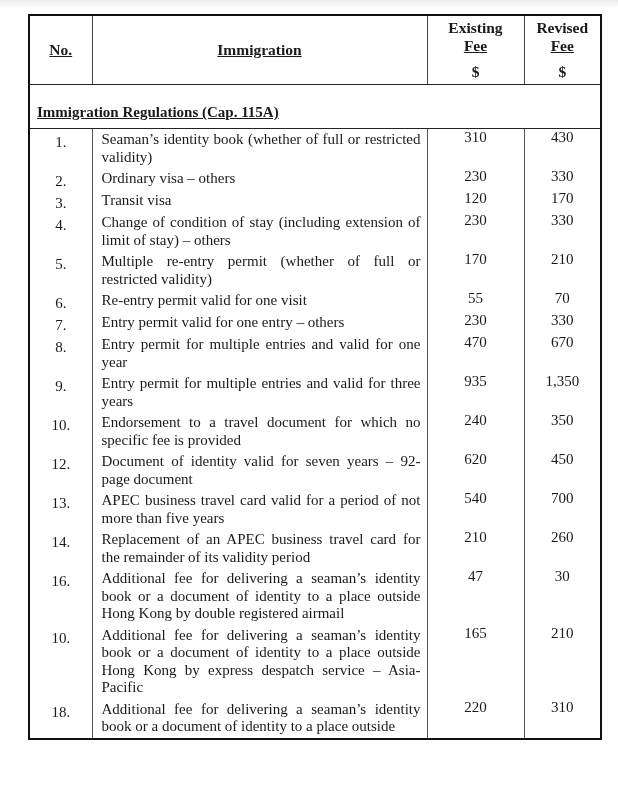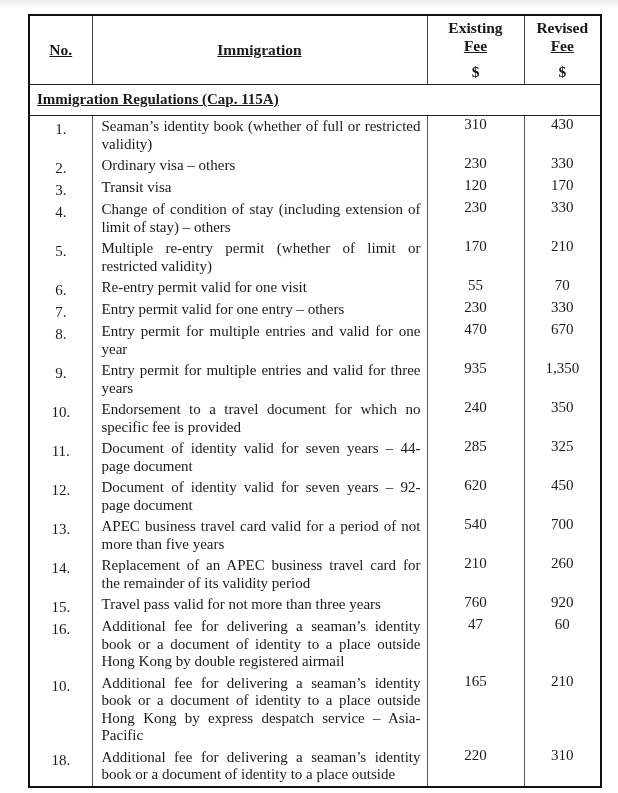--- a/index.html
+++ b/index.html
@@ -49,21 +49,21 @@
     vertical-align: top;
     padding: 0;
   }
   td.no { text-align: center; padding-top: 5px; }
   td.desc { padding: 2px 6px 2px 9px; text-align: justify; text-align-last: left; }
   td.fee { text-align: center; padding-top: 0; }
   tr.section td {
     border-bottom: 1px solid #222;
     font-weight: bold;
     text-decoration: underline;
-    padding: 5px 6px 6px 7px;
+    padding: 18px 6px 6px 7px;
     height: 19px;
     vertical-align: middle;
   }
   tr.row td.desc { line-height: 17.5px; }
 </style>
 </head>
 <body>
 
 <div class="topbar"></div>
 
@@ -115,21 +115,21 @@
         <td class="fee">170</td>
       </tr>
         <tr class="row">
         <td class="no">4.</td>
         <td class="desc">Change of condition of stay (including extension of limit of stay) – others</td>
         <td class="fee">230</td>
         <td class="fee">330</td>
       </tr>
         <tr class="row">
         <td class="no">5.</td>
-        <td class="desc">Multiple re-entry permit (whether of limit or restricted validity)</td>
+        <td class="desc">Multiple re-entry permit (whether of full or restricted validity)</td>
         <td class="fee">170</td>
         <td class="fee">210</td>
       </tr>
         <tr class="row">
         <td class="no">6.</td>
         <td class="desc">Re-entry permit valid for one visit</td>
         <td class="fee">55</td>
         <td class="fee">70</td>
       </tr>
         <tr class="row">
@@ -150,54 +150,42 @@
         <td class="fee">935</td>
         <td class="fee">1,350</td>
       </tr>
         <tr class="row">
         <td class="no">10.</td>
         <td class="desc">Endorsement to a travel document for which no specific fee is provided</td>
         <td class="fee">240</td>
         <td class="fee">350</td>
       </tr>
         <tr class="row">
-        <td class="no">11.</td>
-        <td class="desc">Document of identity valid for seven years – 44-page document</td>
-        <td class="fee">285</td>
-        <td class="fee">325</td>
-      </tr>
-        <tr class="row">
         <td class="no">12.</td>
         <td class="desc">Document of identity valid for seven years – 92-page document</td>
         <td class="fee">620</td>
         <td class="fee">450</td>
       </tr>
         <tr class="row">
         <td class="no">13.</td>
         <td class="desc">APEC business travel card valid for a period of not more than five years</td>
         <td class="fee">540</td>
         <td class="fee">700</td>
       </tr>
         <tr class="row">
         <td class="no">14.</td>
         <td class="desc">Replacement of an APEC business travel card for the remainder of its validity period</td>
         <td class="fee">210</td>
         <td class="fee">260</td>
       </tr>
         <tr class="row">
-        <td class="no">15.</td>
-        <td class="desc">Travel pass valid for not more than three years</td>
-        <td class="fee">760</td>
-        <td class="fee">920</td>
-      </tr>
-        <tr class="row">
         <td class="no">16.</td>
         <td class="desc">Additional fee for delivering a seaman’s identity book or a document of identity to a place outside Hong Kong by double registered airmail</td>
         <td class="fee">47</td>
-        <td class="fee">60</td>
+        <td class="fee">30</td>
       </tr>
         <tr class="row">
         <td class="no">10.</td>
         <td class="desc">Additional fee for delivering a seaman’s identity book or a document of identity to a place outside Hong Kong by express despatch service – Asia-Pacific</td>
         <td class="fee">165</td>
         <td class="fee">210</td>
       </tr>
         <tr class="row">
         <td class="no">18.</td>
         <td class="desc">Additional fee for delivering a seaman’s identity book or a document of identity to a place outside</td>

